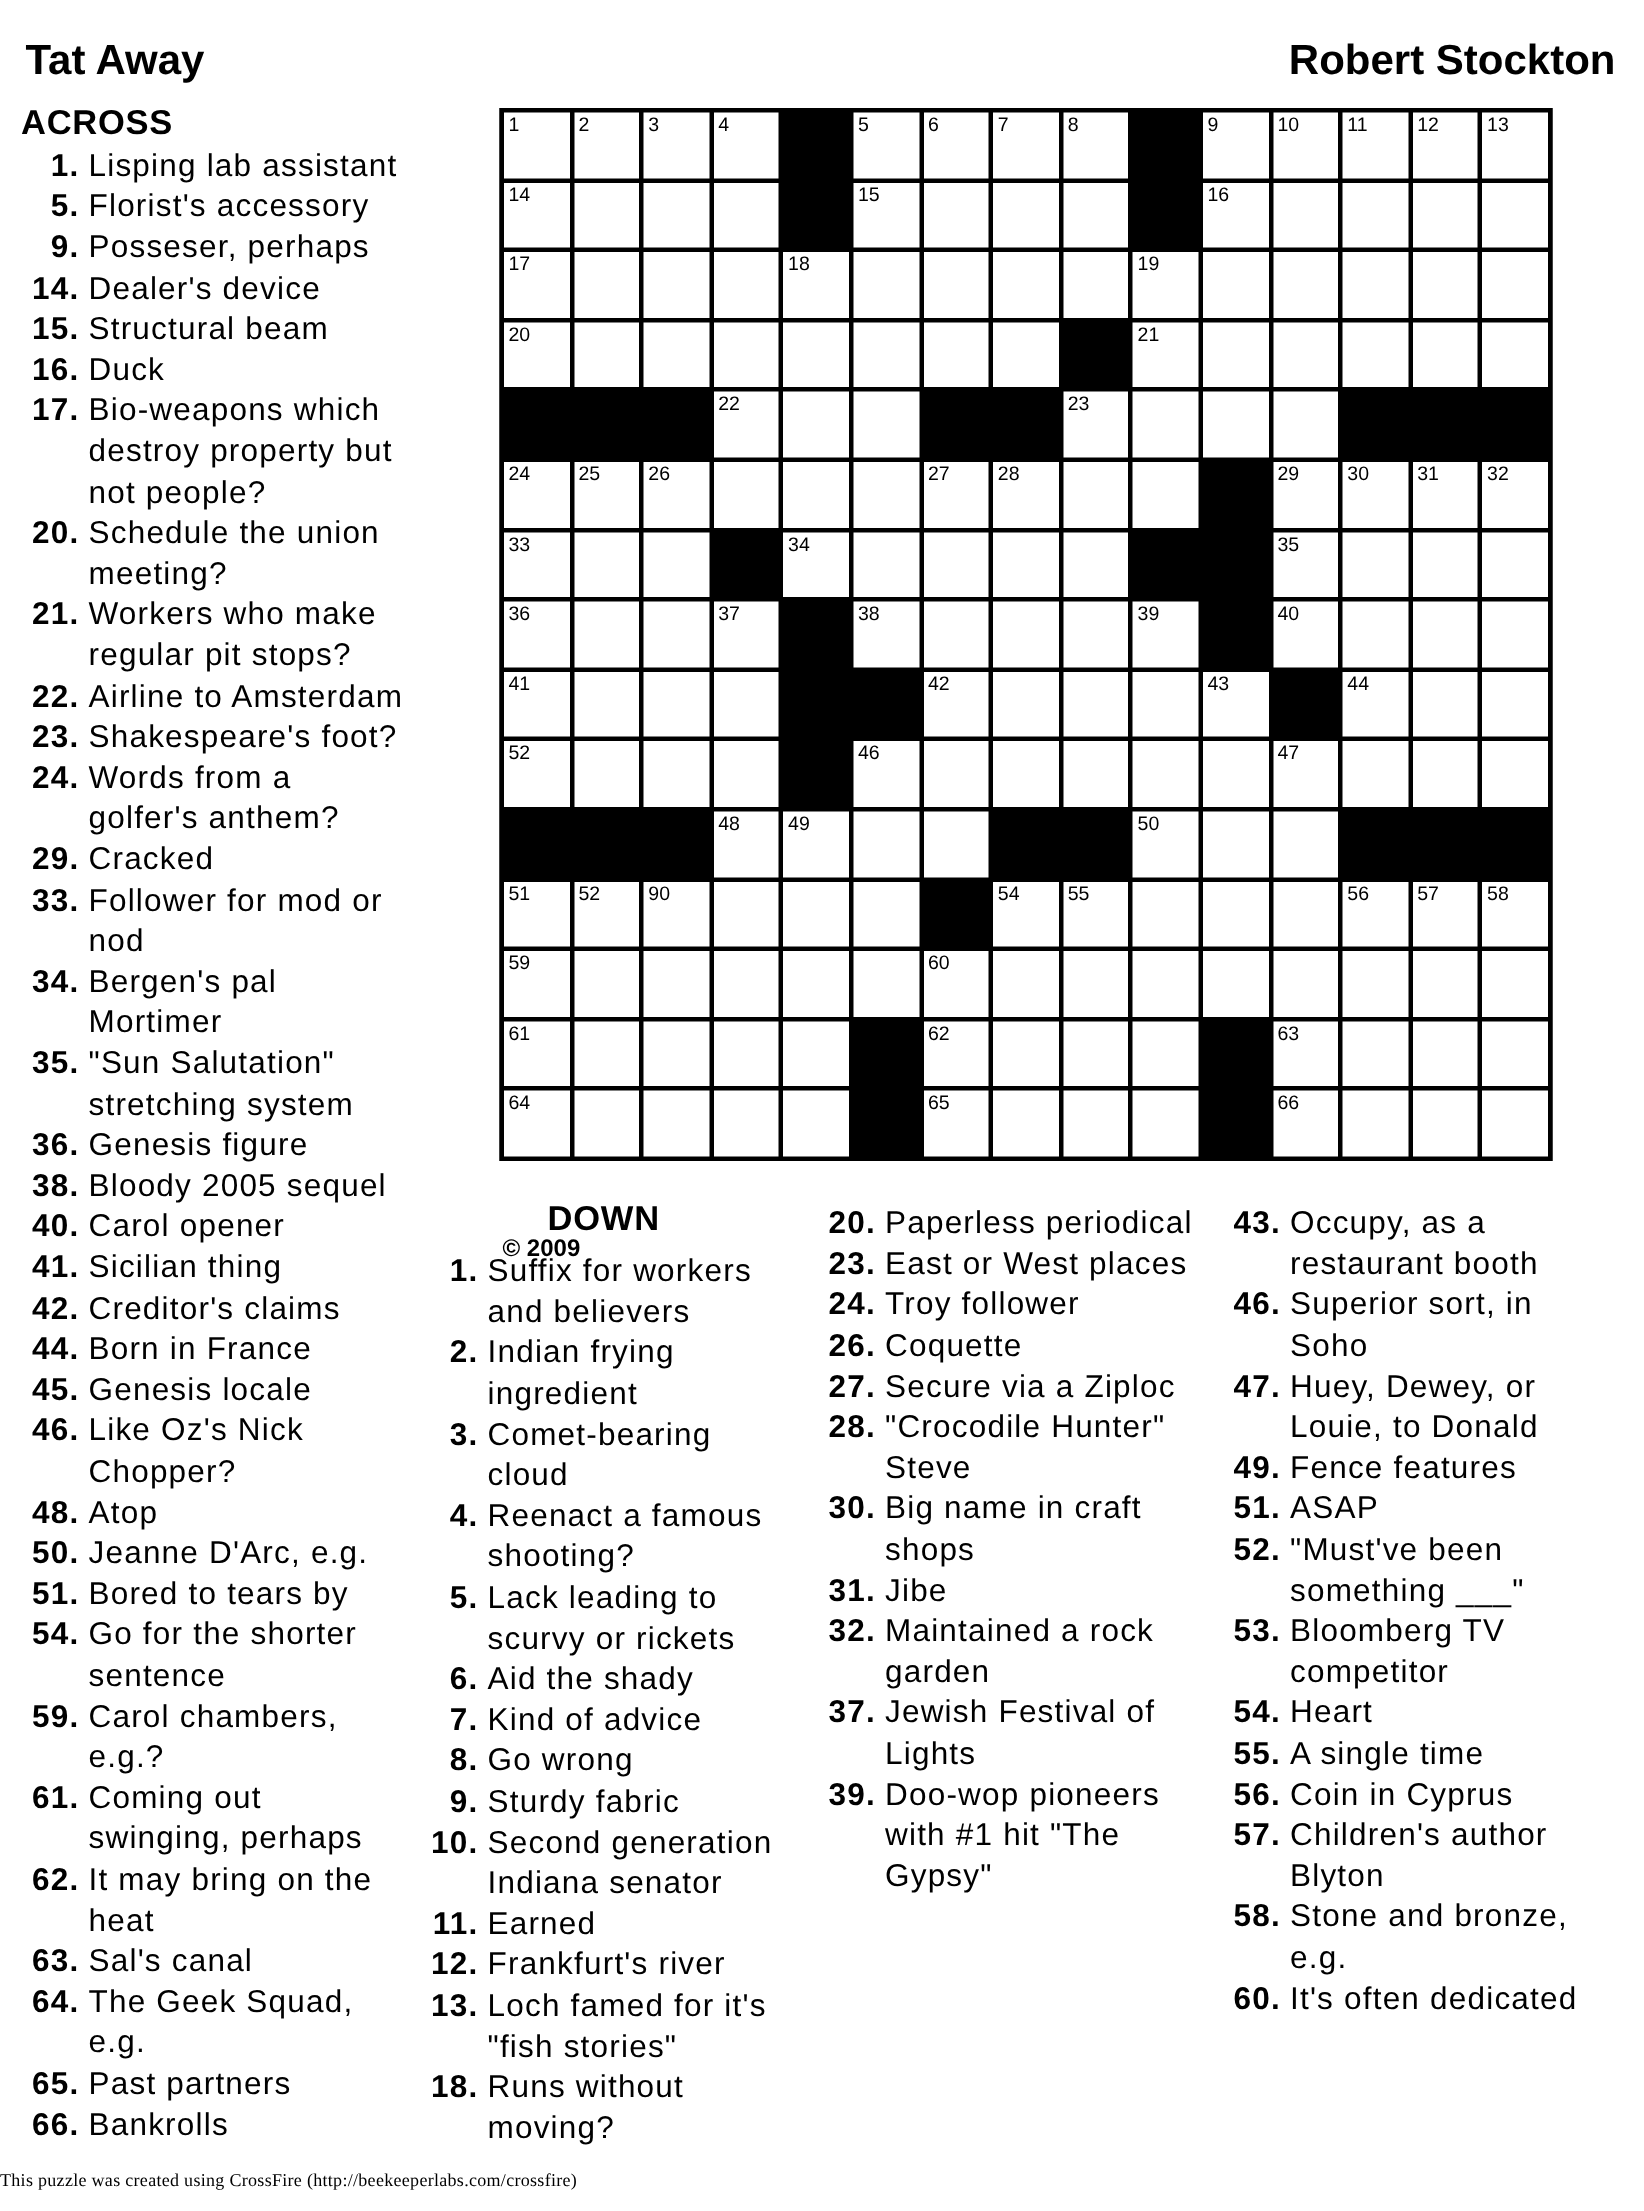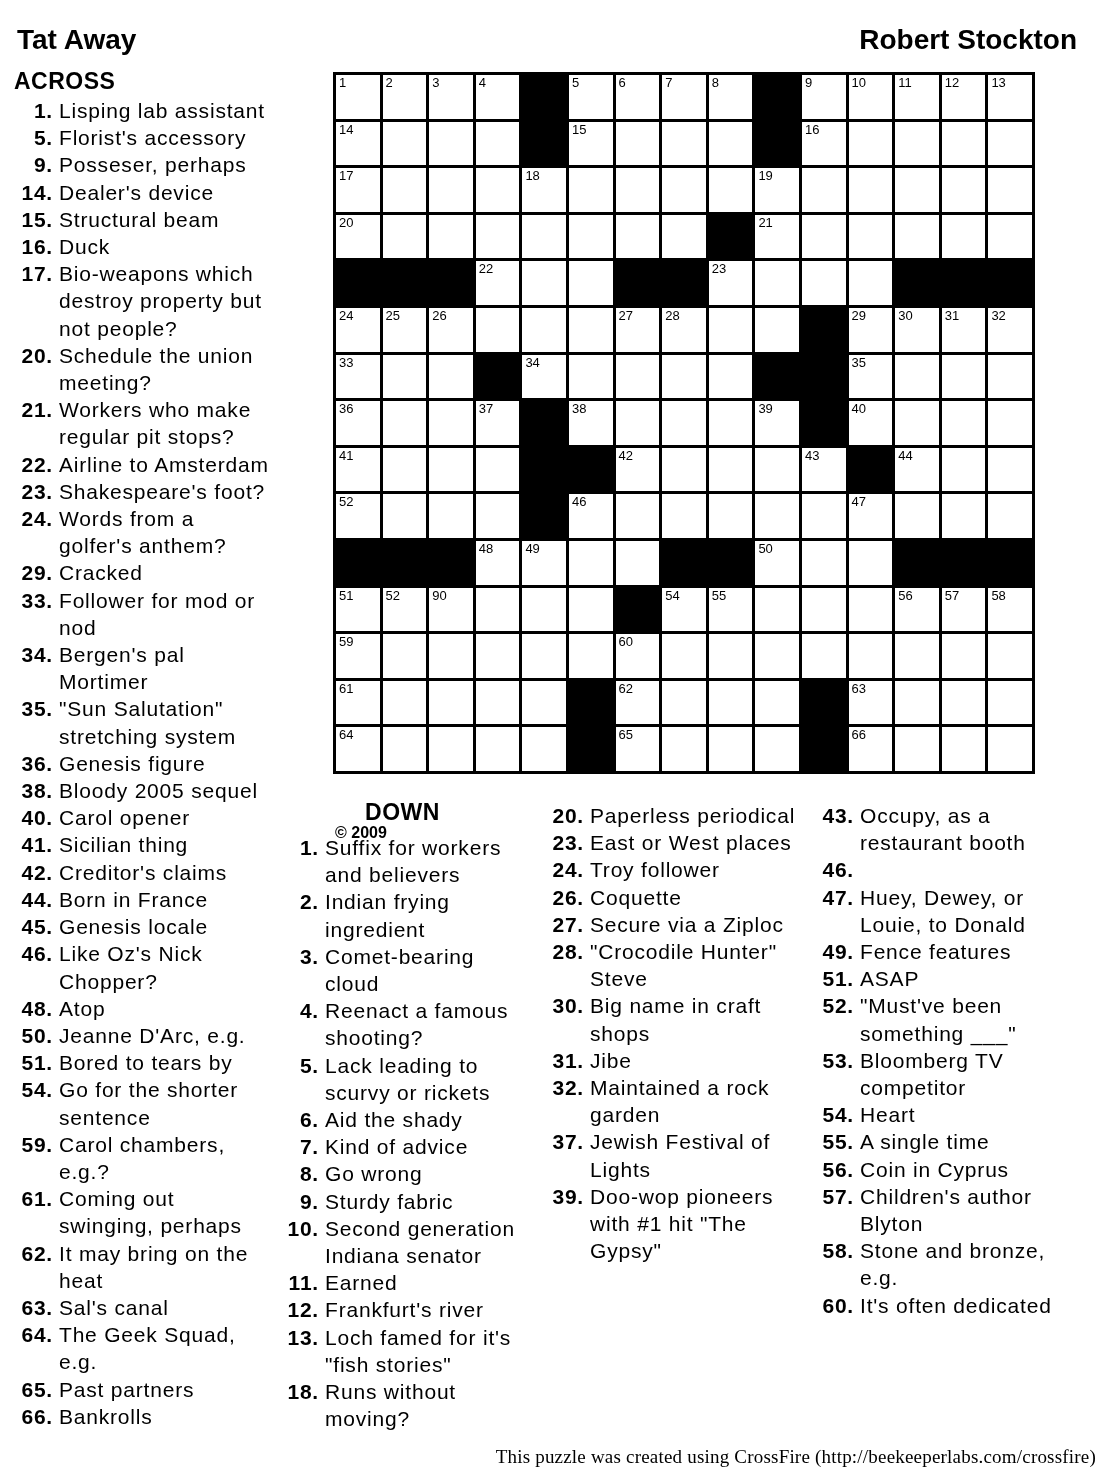--- a/index.html
+++ b/index.html
@@ -54,23 +54,23 @@
   }
   .col-down1 .section-header { margin-bottom: 9px; text-align: center; }
   .clue { display: flex; align-items: baseline; }
   .cnum {
     flex: 0 0 44px; box-sizing: border-box;
     text-align: right; font-weight: 700; padding-right: 6px;
   }
   .ctext { flex: 1 1 auto; }
   .page-footer {
     position: absolute; left: 0; top: 1446px; width: 100%;
-    text-align: right;
+    text-align: left;
     font-family: "Liberation Serif", serif;
-    font-size: 19px; letter-spacing: 0.2px;
+    font-size: 12px; letter-spacing: 0.2px;
   }
 </style>
 </head>
 <body>
 
 <div class="page-title">Tat Away</div>
 <div class="page-author">Robert Stockton</div>
 
 <div class="xw-grid">
     <div class="cell">
@@ -692,20 +692,21 @@
 </div>
 
 <div class="clue-col col-down3">
   <div>
       <div class="clue">
         <span class="cnum">43.</span>
         <span class="ctext">Occupy, as a restaurant booth</span>
       </div>
       <div class="clue">
         <span class="cnum">46.</span>
+        <span class="ctext">Superior sort, in Soho</span>
       </div>
       <div class="clue">
         <span class="cnum">47.</span>
         <span class="ctext">Huey, Dewey, or Louie, to Donald</span>
       </div>
       <div class="clue">
         <span class="cnum">49.</span>
         <span class="ctext">Fence features</span>
       </div>
       <div class="clue">

